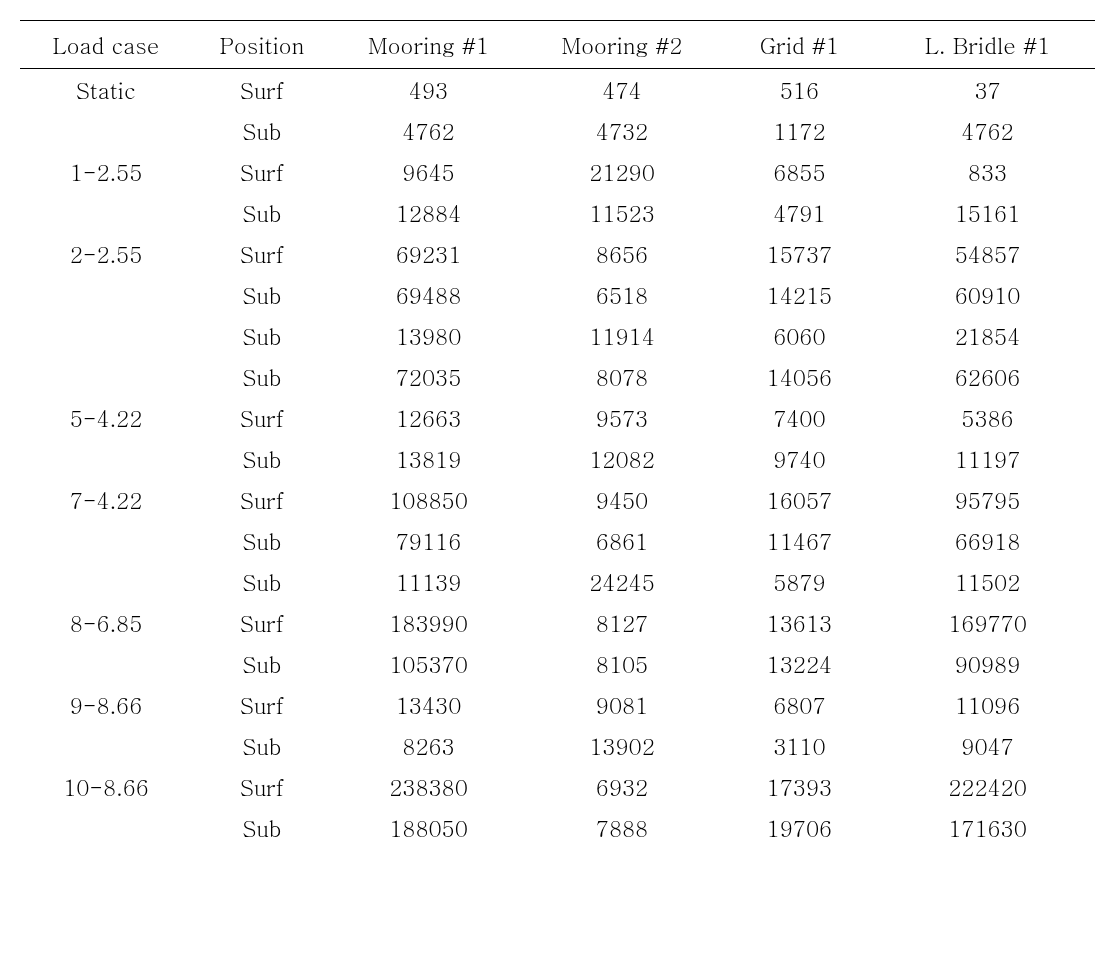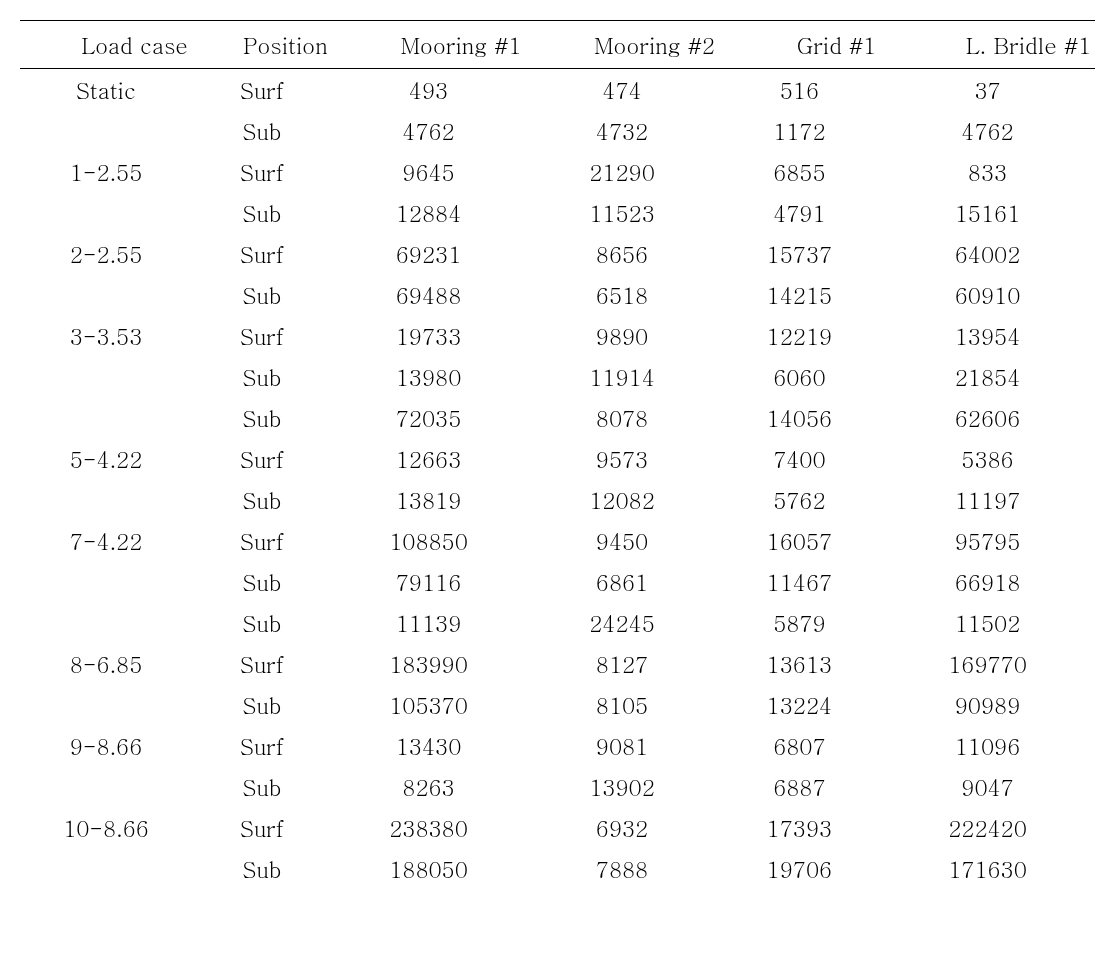--- a/index.html
+++ b/index.html
@@ -11,21 +11,21 @@
   }
   table {
     border-collapse: collapse;
     width: 100%;
     max-width: 1075px;
     margin: 0 auto;
     font-size: 22px;
   }
   thead tr th {
     font-weight: normal;
-    text-align: right;
+    text-align: center;
     padding: 8px 4px 8px 4px;
     border-top: 1.5px solid #000;
     border-bottom: 1.5px solid #000;
   }
   tbody td {
     text-align: center;
     padding: 4px 4px;
     vertical-align: middle;
     line-height: 1.5;
   }
@@ -90,39 +90,31 @@
         <td>11523</td>
         <td>4791</td>
         <td>15161</td>
       </tr>
       <tr>
         <td>2-2.55</td>
         <td>Surf</td>
         <td>69231</td>
         <td>8656</td>
         <td>15737</td>
-        <td>64002</td>
+        <td>54857</td>
       </tr>
       <tr>
         <td></td>
         <td>Sub</td>
         <td>69488</td>
         <td>6518</td>
         <td>14215</td>
         <td>60910</td>
       </tr>
       <tr>
-        <td>3-3.53</td>
-        <td>Surf</td>
-        <td>19733</td>
-        <td>9890</td>
-        <td>12219</td>
-        <td>13954</td>
-      </tr>
-      <tr>
         <td></td>
         <td>Sub</td>
         <td>13980</td>
         <td>11914</td>
         <td>6060</td>
         <td>21854</td>
       </tr>
       <tr>
         <td></td>
         <td>Sub</td>
@@ -137,21 +129,21 @@
         <td>12663</td>
         <td>9573</td>
         <td>7400</td>
         <td>5386</td>
       </tr>
       <tr>
         <td></td>
         <td>Sub</td>
         <td>13819</td>
         <td>12082</td>
-        <td>5762</td>
+        <td>9740</td>
         <td>11197</td>
       </tr>
       <tr>
         <td>7-4.22</td>
         <td>Surf</td>
         <td>108850</td>
         <td>9450</td>
         <td>16057</td>
         <td>95795</td>
       </tr>
@@ -193,21 +185,21 @@
         <td>13430</td>
         <td>9081</td>
         <td>6807</td>
         <td>11096</td>
       </tr>
       <tr>
         <td></td>
         <td>Sub</td>
         <td>8263</td>
         <td>13902</td>
-        <td>6887</td>
+        <td>3110</td>
         <td>9047</td>
       </tr>
       <tr>
         <td>10-8.66</td>
         <td>Surf</td>
         <td>238380</td>
         <td>6932</td>
         <td>17393</td>
         <td>222420</td>
       </tr>

